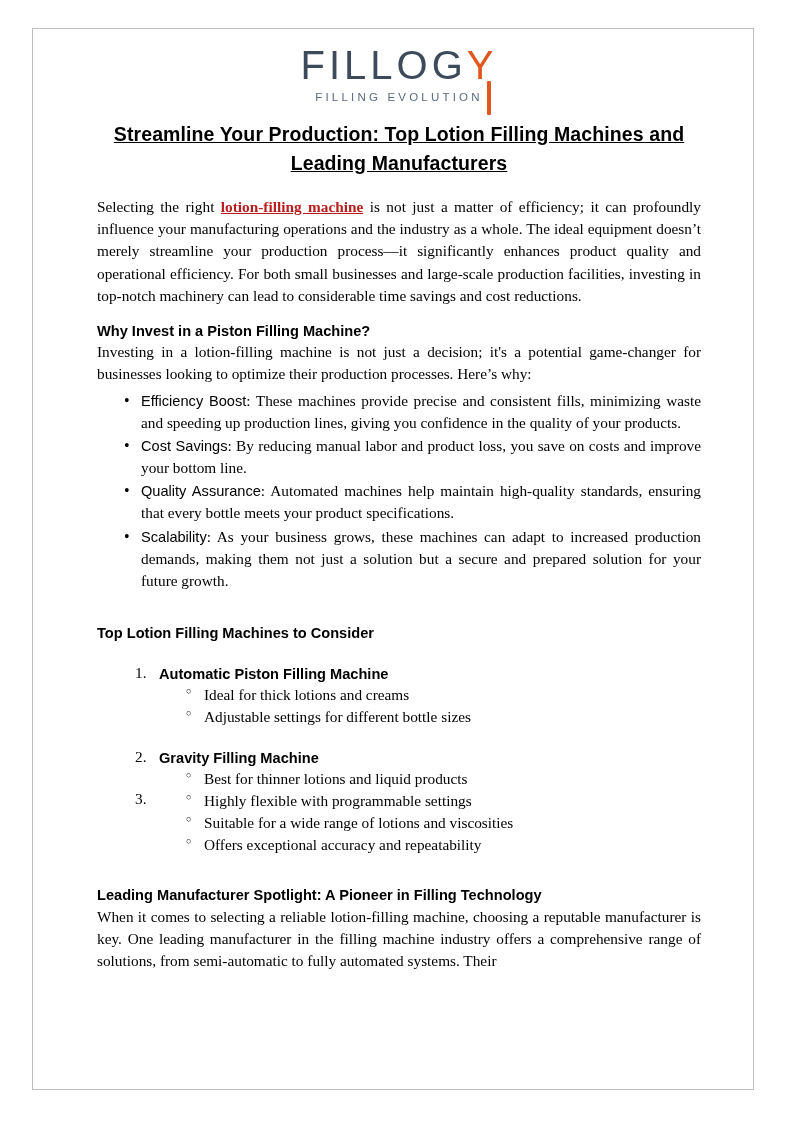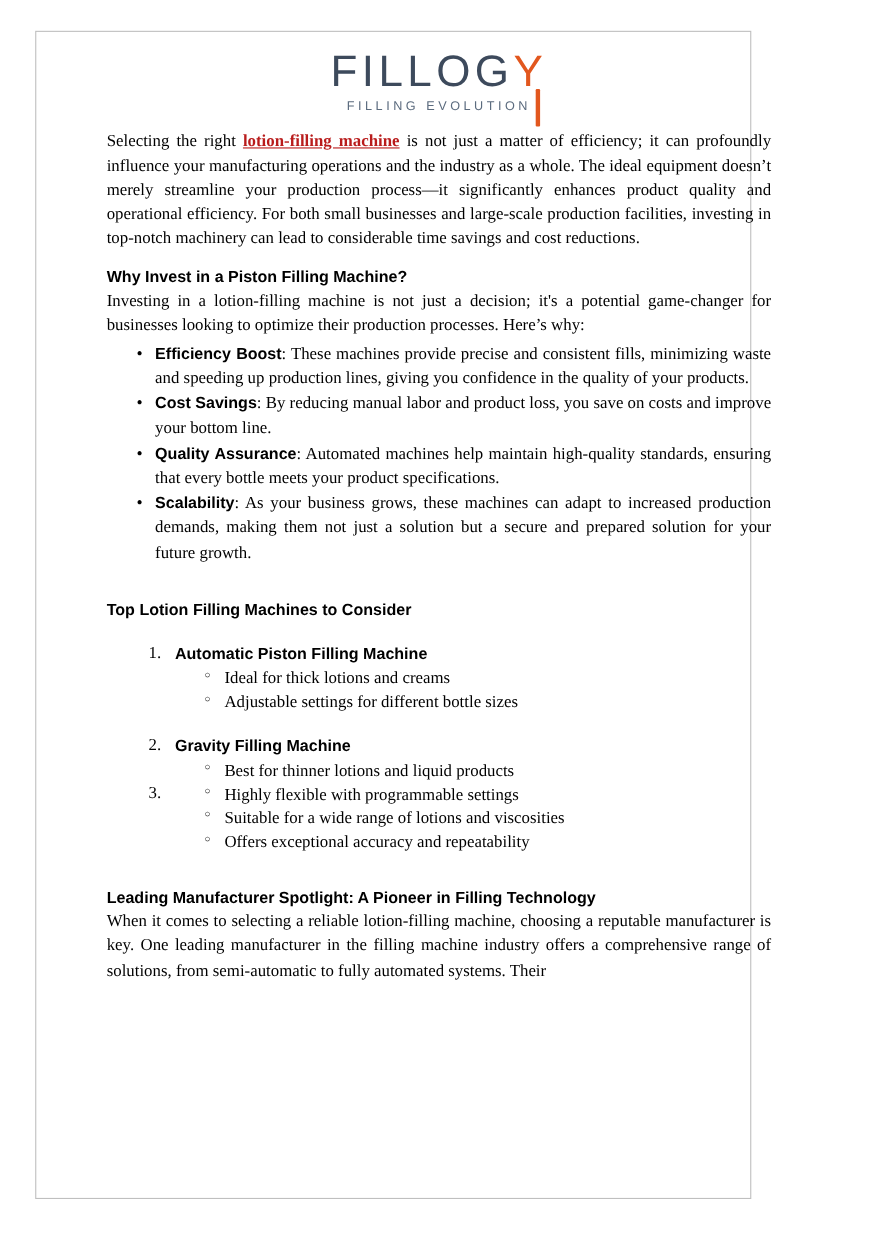--- a/index.html
+++ b/index.html
@@ -12,21 +12,21 @@
     height: 1123px;
     font-family: "Liberation Serif", serif;
     color: #000000;
     position: relative;
     overflow: hidden;
   }
   .page {
     position: absolute;
     left: 32px;
     top: 28px;
-    width: 651px;
+    width: 722px;
     height: 1062px;
     border: 1px solid #bfbfbf;
     box-sizing: border-box;
     background: #ffffff;
   }
   .content {
     position: absolute;
     left: 64px;
     top: 8px;
     width: 604px;
@@ -120,21 +120,21 @@
   }
   ul.bullets > li:before {
     content: "\2022";
     position: absolute;
     left: -17px;
     top: -1px;
     font-size: 16px;
   }
   .b {
     font-family: "Liberation Sans", sans-serif;
-    font-weight: bold;
+    font-weight: normal;
     font-size: 14.6px;
     margin-top: 22px;
   }
 
   ol.numlist {
     margin: 2px 0 0 0;
     padding-left: 62px;
     list-style: none;
     counter-reset: numitem;
   }
@@ -186,20 +186,21 @@
   <div class="content">
 
     <div class="logo-wrap">
       <div class="logo">
         <div class="logo-main"><span>FILLOG</span><span class="accent">Y</span></div>
         <div class="logo-bar"></div>
         <div class="logo-sub">FILLING EVOLUTION</div>
       </div>
     </div>
 
+    <h1 class="doc-title">Streamline Your Production: Top Lotion Filling Machines and Leading Manufacturers</h1>
 
     <p class="para"><span>Selecting the right </span><a class="inline-link" href="#">lotion-filling machine</a><span> is not just a matter of efficiency; it can profoundly influence your manufacturing operations and the industry as a whole. The ideal equipment doesn’t merely streamline your production process—it significantly enhances product quality and operational efficiency. For both small businesses and large-scale production facilities, investing in top-notch machinery can lead to considerable time savings and cost reductions.</span></p>
 
     <div class="section-head">Why Invest in a Piston Filling Machine?</div>
     <p class="para tight">Investing in a lotion-filling machine is not just a decision; it's a potential game-changer for businesses looking to optimize their production processes. Here’s why:</p>
 
     <ul class="bullets">
       <li><span class="b">Efficiency Boost</span><span>: These machines provide precise and consistent fills, minimizing waste and speeding up production lines, giving you confidence in the quality of your products.</span></li>
       <li><span class="b">Cost Savings</span><span>: By reducing manual labor and product loss, you save on costs and improve your bottom line.</span></li>
       <li><span class="b">Quality Assurance</span><span>: Automated machines help maintain high-quality standards, ensuring that every bottle meets your product specifications.</span></li>

